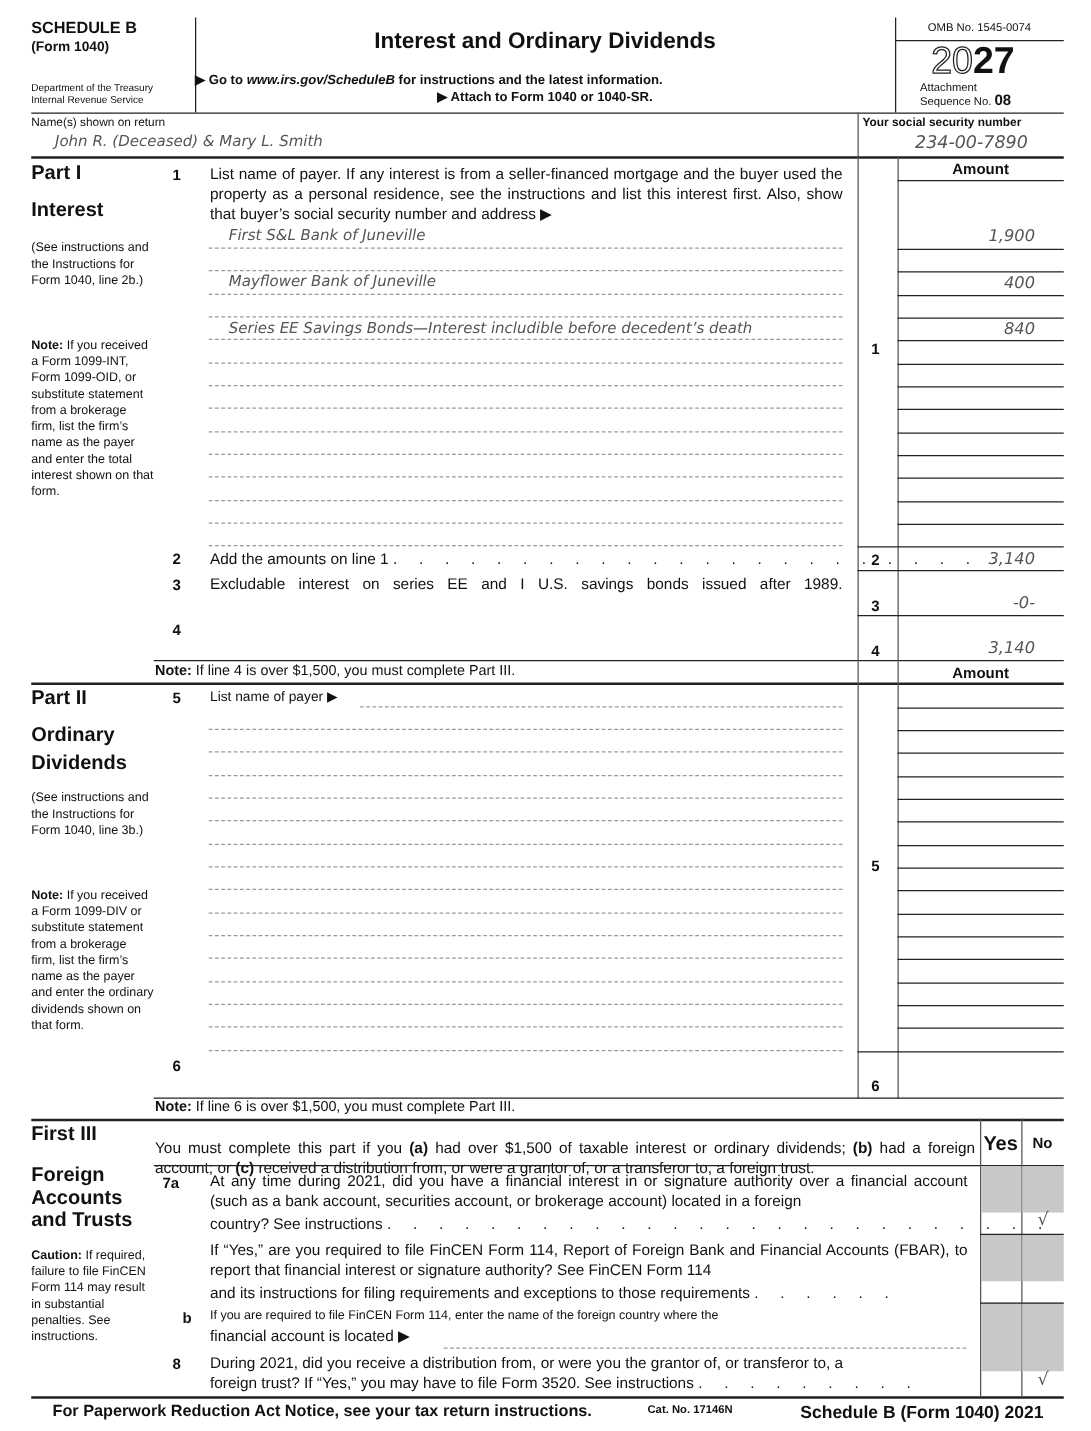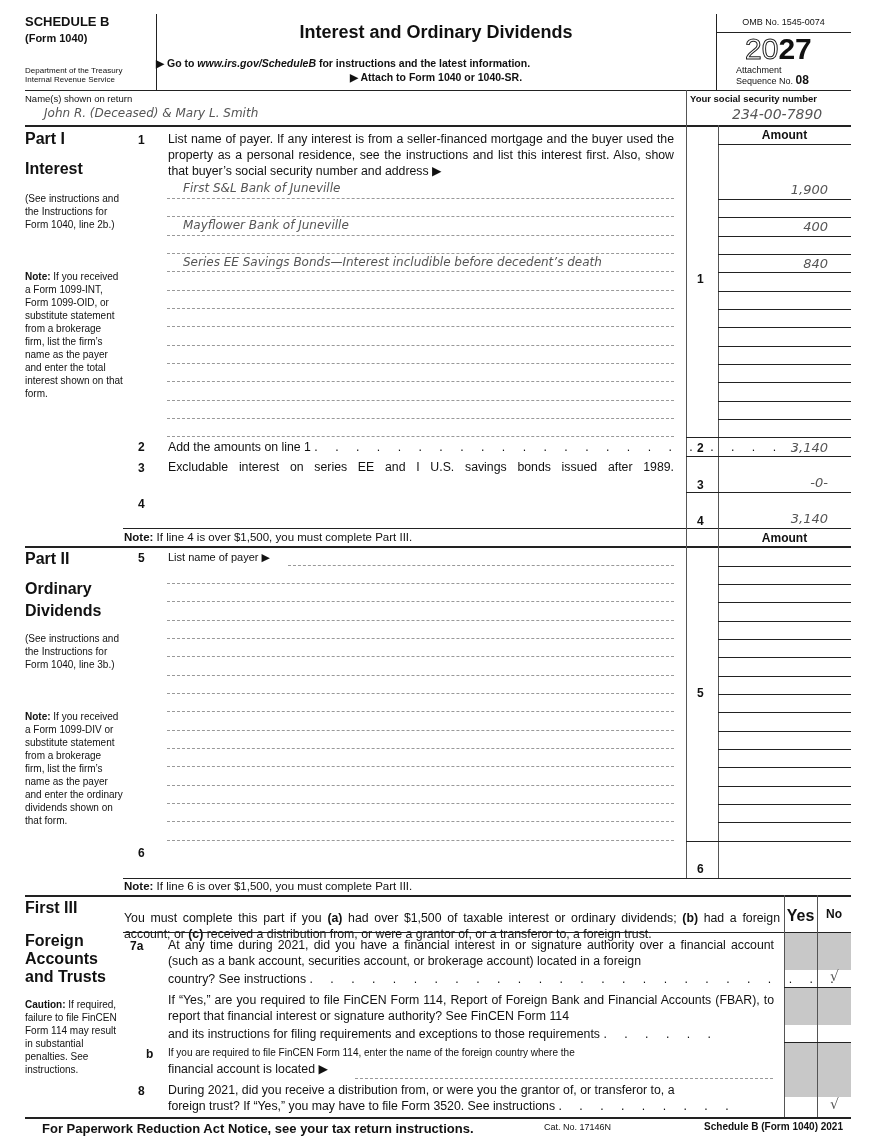--- a/index.html
+++ b/index.html
@@ -231,14 +231,14 @@
 
 <div class="abs num" style="left:138px;top:1084px;">8</div>
 <div class="abs" style="left:168px;top:1082px;width:606px;font-size:12.3px;line-height:16px;text-align:justify;">During 2021, did you receive a distribution from, or were you the grantor of, or transferor to, a</div>
 <div class="abs" style="left:168px;top:1098px;font-size:12.3px;line-height:16px;"><span>foreign trust? If “Yes,” you may have to file Form 3520. See instructions</span> <span class="dots">. . . . . . . . .</span></div>
 <div class="abs" style="left:785px;top:1098px;width:32px;height:18px;"></div>
 <div class="abs hand" style="left:818px;top:1096px;width:33px;text-align:center;font-size:14px;">√</div>
 
 <div class="hline hthick" style="left:25px;top:1117px;width:826px;"></div>
 
 <div class="abs bold" style="left:42px;top:1121px;font-size:13px;">For Paperwork Reduction Act Notice, see your tax return instructions.</div>
-<div class="abs" style="left:544px;top:1122px;font-size:9px;">Cat. No. 17146N</div>
-<div class="abs bold" style="left:632px;top:1121px;width:211px;text-align:right;font-size:10px;">Schedule B (Form 1040) 2021</div>
+<div class="abs" style="left:518px;top:1122px;font-size:9px;font-weight:bold;">Cat. No. 17146N</div>
+<div class="abs bold" style="left:632px;top:1121px;width:211px;text-align:center;font-size:14px;">Schedule B (Form 1040) 2021</div>
 
 </body></html>

